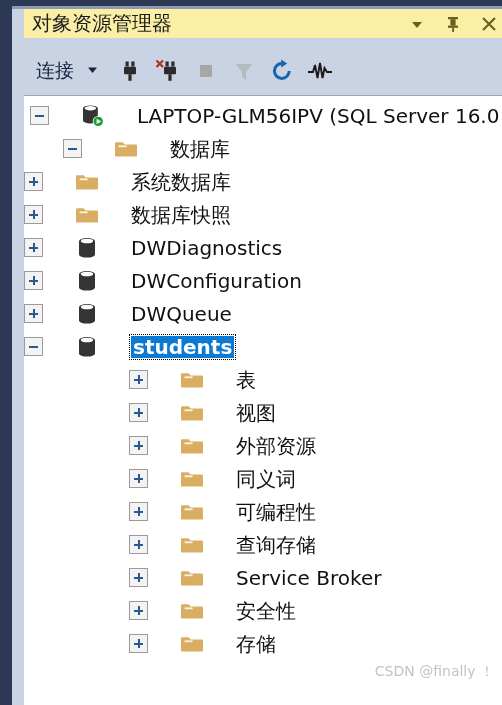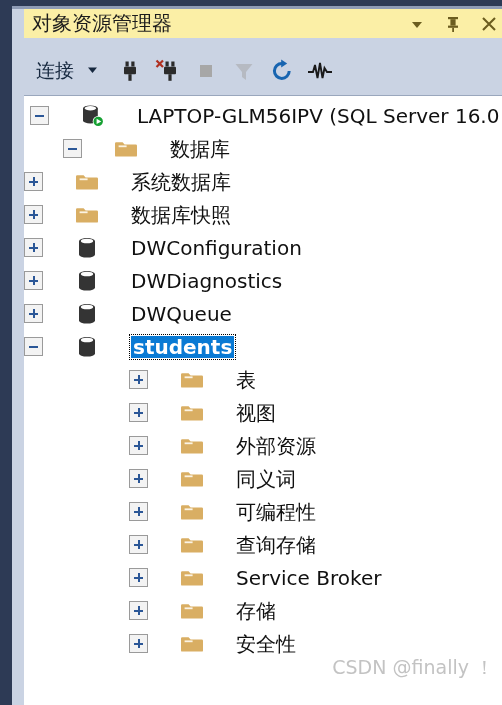--- a/index.html
+++ b/index.html
@@ -110,21 +110,21 @@
     font-weight:bold;
   }
   
   .d0{padding-left:6px;}
   .d1{padding-left:39px;}
   .d2{}
   .d3{padding-left:105px;}
 
   .watermark{
     position:absolute;right:8px;bottom:24px;
-    font-size:19px;color:#c3c3c3;
+    font-size:14px;color:#c3c3c3;
     font-family:"DejaVu Sans","Liberation Sans",sans-serif;
     pointer-events:none;
     margin-top:12px;
   }
 </style>
 </head>
 <body>
 
 <div class="frame">
   <div class="panel"></div>
@@ -282,37 +282,37 @@
               <span class="bar exp-v"></span>
             </div>
           </div>
           <div class="ico">
             <svg width="22" height="24" viewBox="0 0 22 24">
               <path d="M3 5.2 L3 18.4 A8 3.2 0 0 0 19 18.4 L19 5.2 Z" fill="#343434"></path>
               <ellipse cx="11" cy="5.2" rx="8" ry="3.2" fill="#343434"></ellipse>
               <ellipse cx="11" cy="5.0" rx="6.2" ry="2.3" fill="#fdfdfd"></ellipse>
             </svg>
           </div>
-          <div class="label">DWConfiguration</div>
+          <div class="label">DWDiagnostics</div>
         </div>
         <div class="row d2">
           <div class="expander">
             <div class="expander-inner">
               <span class="bar exp-h"></span>
               <span class="bar exp-v"></span>
             </div>
           </div>
           <div class="ico">
             <svg width="22" height="24" viewBox="0 0 22 24">
               <path d="M3 5.2 L3 18.4 A8 3.2 0 0 0 19 18.4 L19 5.2 Z" fill="#343434"></path>
               <ellipse cx="11" cy="5.2" rx="8" ry="3.2" fill="#343434"></ellipse>
               <ellipse cx="11" cy="5.0" rx="6.2" ry="2.3" fill="#fdfdfd"></ellipse>
             </svg>
           </div>
-          <div class="label">DWDiagnostics</div>
+          <div class="label">DWConfiguration</div>
         </div>
         <div class="row d2">
           <div class="expander">
             <div class="expander-inner">
               <span class="bar exp-h"></span>
               <span class="bar exp-v"></span>
             </div>
           </div>
           <div class="ico">
             <svg width="22" height="24" viewBox="0 0 22 24">
@@ -449,33 +449,33 @@
               <span class="bar exp-h"></span>
               <span class="bar exp-v"></span>
             </div>
           </div>
           <div class="ico">
             <svg width="24" height="20" viewBox="0 0 24 20">
               <path d="M1 4.5 A1.2 1.2 0 0 1 2.2 3.3 L8.6 3.3 L10.6 5.6 L21.8 5.6 A1.2 1.2 0 0 1 23 6.8 L23 16.4 A1.2 1.2 0 0 1 21.8 17.6 L2.2 17.6 A1.2 1.2 0 0 1 1 16.4 Z" fill="#d9ae63"></path>
               <path d="M4.6 6.4 L12.6 6.4 L12.6 8.2 L4.6 8.2 Z" fill="#fbf3e4"></path>
             </svg>
           </div>
+          <div class="label">安全性</div>
+        </div>
+        <div class="row d3">
+          <div class="expander">
+            <div class="expander-inner">
+              <span class="bar exp-h"></span>
+              <span class="bar exp-v"></span>
+            </div>
+          </div>
+          <div class="ico">
+            <svg width="24" height="20" viewBox="0 0 24 20">
+              <path d="M1 4.5 A1.2 1.2 0 0 1 2.2 3.3 L8.6 3.3 L10.6 5.6 L21.8 5.6 A1.2 1.2 0 0 1 23 6.8 L23 16.4 A1.2 1.2 0 0 1 21.8 17.6 L2.2 17.6 A1.2 1.2 0 0 1 1 16.4 Z" fill="#d9ae63"></path>
+              <path d="M4.6 6.4 L12.6 6.4 L12.6 8.2 L4.6 8.2 Z" fill="#fbf3e4"></path>
+            </svg>
+          </div>
           <div class="label">存储</div>
-        </div>
-        <div class="row d3">
-          <div class="expander">
-            <div class="expander-inner">
-              <span class="bar exp-h"></span>
-              <span class="bar exp-v"></span>
-            </div>
-          </div>
-          <div class="ico">
-            <svg width="24" height="20" viewBox="0 0 24 20">
-              <path d="M1 4.5 A1.2 1.2 0 0 1 2.2 3.3 L8.6 3.3 L10.6 5.6 L21.8 5.6 A1.2 1.2 0 0 1 23 6.8 L23 16.4 A1.2 1.2 0 0 1 21.8 17.6 L2.2 17.6 A1.2 1.2 0 0 1 1 16.4 Z" fill="#d9ae63"></path>
-              <path d="M4.6 6.4 L12.6 6.4 L12.6 8.2 L4.6 8.2 Z" fill="#fbf3e4"></path>
-            </svg>
-          </div>
-          <div class="label">安全性</div>
         </div>
       </div>
     <div class="watermark">CSDN @finally ！</div>
   </div>
 </div>
 
 </body></html>

